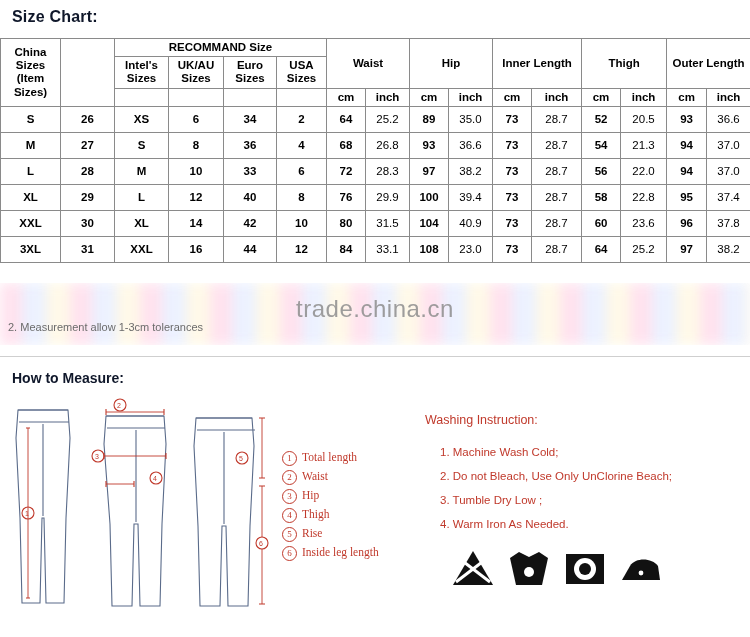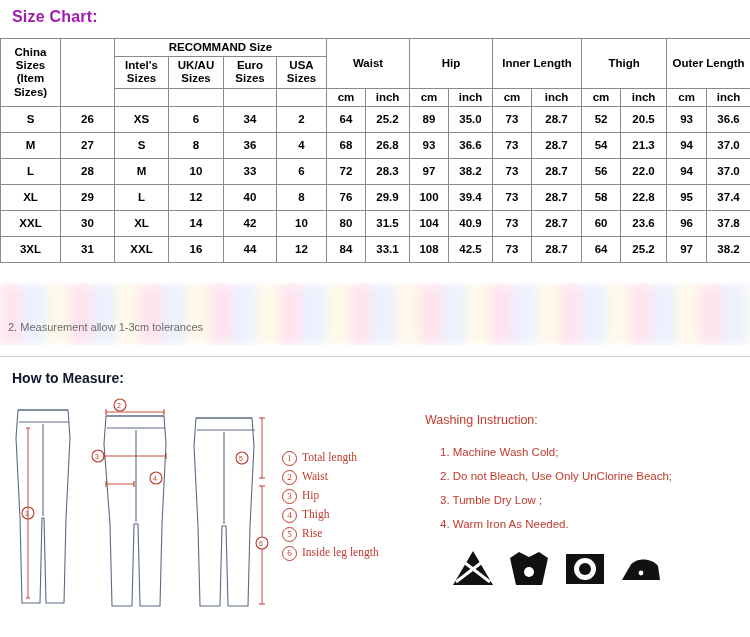--- a/index.html
+++ b/index.html
@@ -19,21 +19,21 @@
     position: relative;
     width: 750px;
     height: 637px;
   }
   .title {
     position: absolute;
     left: 12px;
     top: 8px;
     font-size: 16px;
     font-weight: bold;
-    color: #a21caf;
+    color: #0f172a;
     letter-spacing: 0.2px;
   }
   
   .table-wrap {
     position: absolute;
     left: 0px;
     top: 38px;
     width: 750px;
   }
   table.size {
@@ -53,21 +53,21 @@
   }
   table.size th {
     font-weight: bold;
   }
   .hdr-grp {
     font-weight: bold;
     font-size: 12px;
   }
   .unit-cm { font-weight: bold; font-size: 12px; color:#000; }
   .unit-in { font-weight: bold; font-size: 12px; color:#ff00c8; }
-  td.inch { color: #ff00c8; font-weight: bold; }
+  td.inch { color: #ff00c8; font-weight: normal; }
   td.cm { color: #000; font-weight: bold; }
   td.sz { font-weight: bold; }
   .r-h { height: 26px; }
   
   .watermark {
     position: absolute;
     left: 0;
     top: 283px;
     width: 750px;
     height: 62px;
@@ -342,34 +342,35 @@
         <tr class="r-h">
           <td class="sz">3XL</td>
           <td class="sz">31</td>
           <td class="sz">XXL</td>
           <td class="sz">16</td>
           <td class="sz">44</td>
           <td class="sz">12</td>
           <td class="cm">84</td>
           <td class="inch">33.1</td>
           <td class="cm">108</td>
-          <td class="inch">42.5</td>
+          <td class="inch">23.0</td>
           <td class="cm">73</td>
           <td class="inch">28.7</td>
           <td class="cm">64</td>
           <td class="inch">25.2</td>
           <td class="cm">97</td>
           <td class="inch">38.2</td>
         </tr>
       </tbody>
     </table>
   </div>
 
   <div class="watermark">
     <div class="wm-blur"></div>
+    <div class="wm-text">trade.china.cn</div>
     <div class="wm-note">2. Measurement allow 1-3cm tolerances</div>
   </div>
 
   <div class="divider"></div>
 
   <div class="howto">How to Measure:</div>
 
   <div class="figures">
     <svg width="400" height="220" viewBox="0 0 400 220">
       <g fill="none" stroke="#5a6b8a" stroke-width="1.1">

